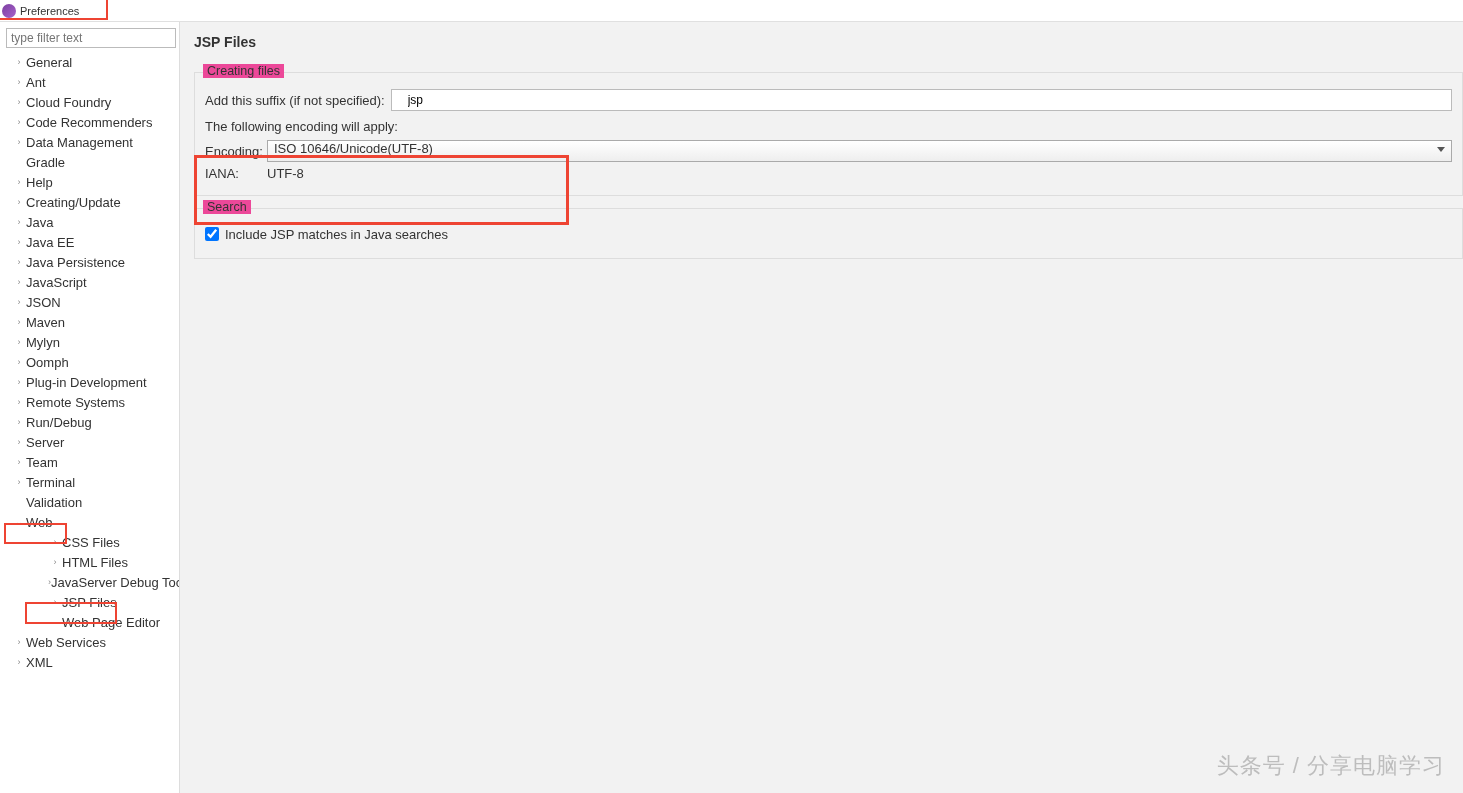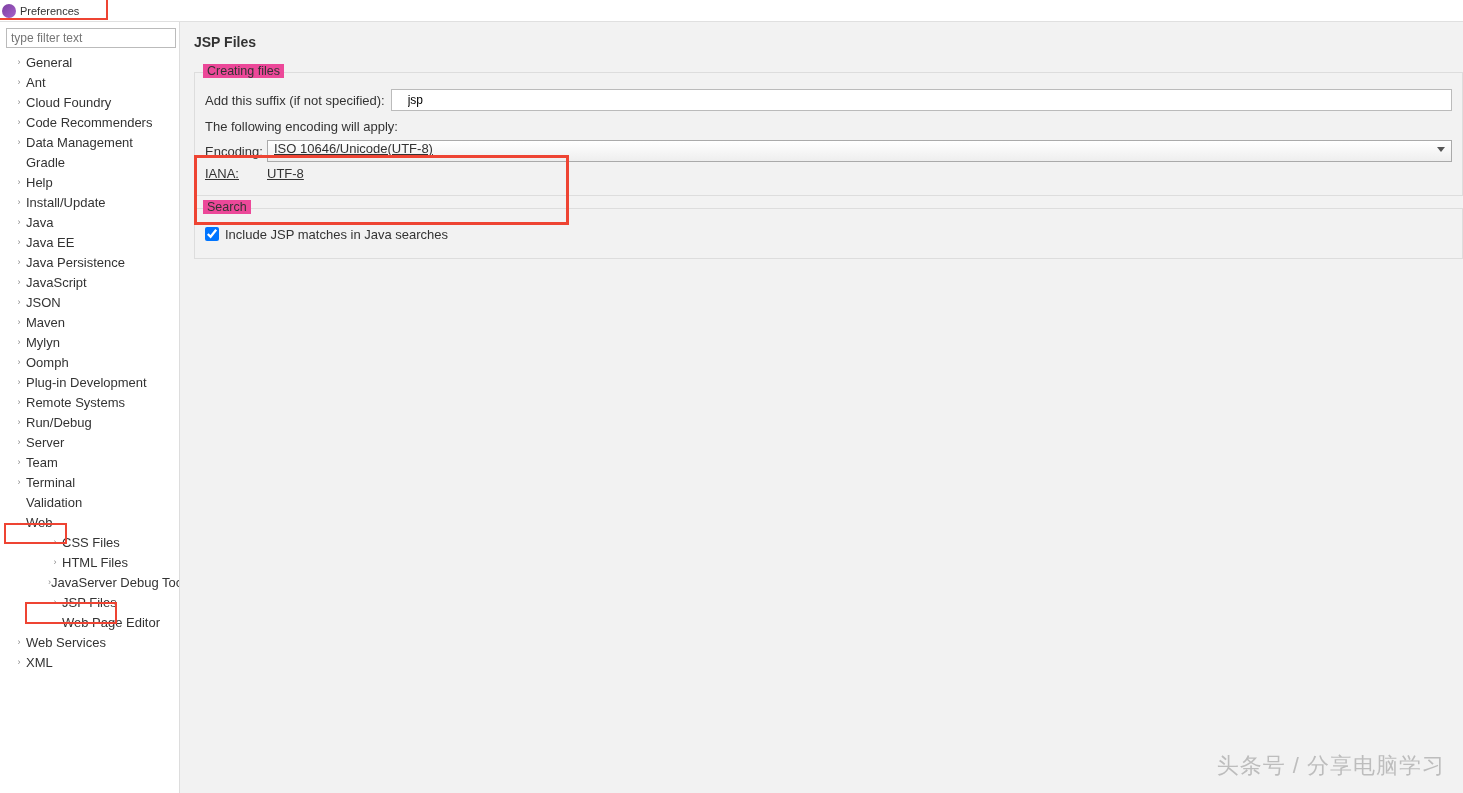--- a/index.html
+++ b/index.html
@@ -123,21 +123,21 @@
   .form-row input[type="text"] {
     flex: 1;
     height: 22px;
     border: 1px solid #bbb;
     padding: 0 16px;
     font-size: 12px;
     background: #fff;
   }
   .following-text { font-size: 13px; color: #333; margin-top: 6px; }
   .enc-rows { margin: 6px 0 0 0; }
-  .enc-row { display:flex; align-items:center; margin:4px 0;text-decoration:underline; }
+  .enc-row { display:flex; align-items:center; margin:4px 0; }
   .enc-row .elabel { width: 62px; font-size: 13px; }
   .enc-select {
     flex: 1;
     height: 22px;
     border: 1px solid #aaa;
     background: linear-gradient(#fff,#eee);
     padding: 0 24px 0 6px;
     font-size: 13px;
     position: relative;
   }
@@ -213,21 +213,21 @@
         </li>
         <li>
           <div class="tree-row lvl1">
             <span class="arrow">›</span>
             <span class="label">Help</span>
           </div>
         </li>
         <li>
           <div class="tree-row lvl1">
             <span class="arrow">›</span>
-            <span class="label">Install/Update</span>
+            <span class="label">Creating/Update</span>
           </div>
         </li>
         <li>
           <div class="tree-row lvl1">
             <span class="arrow">›</span>
             <span class="label">Java</span>
           </div>
         </li>
         <li>
           <div class="tree-row lvl1">

